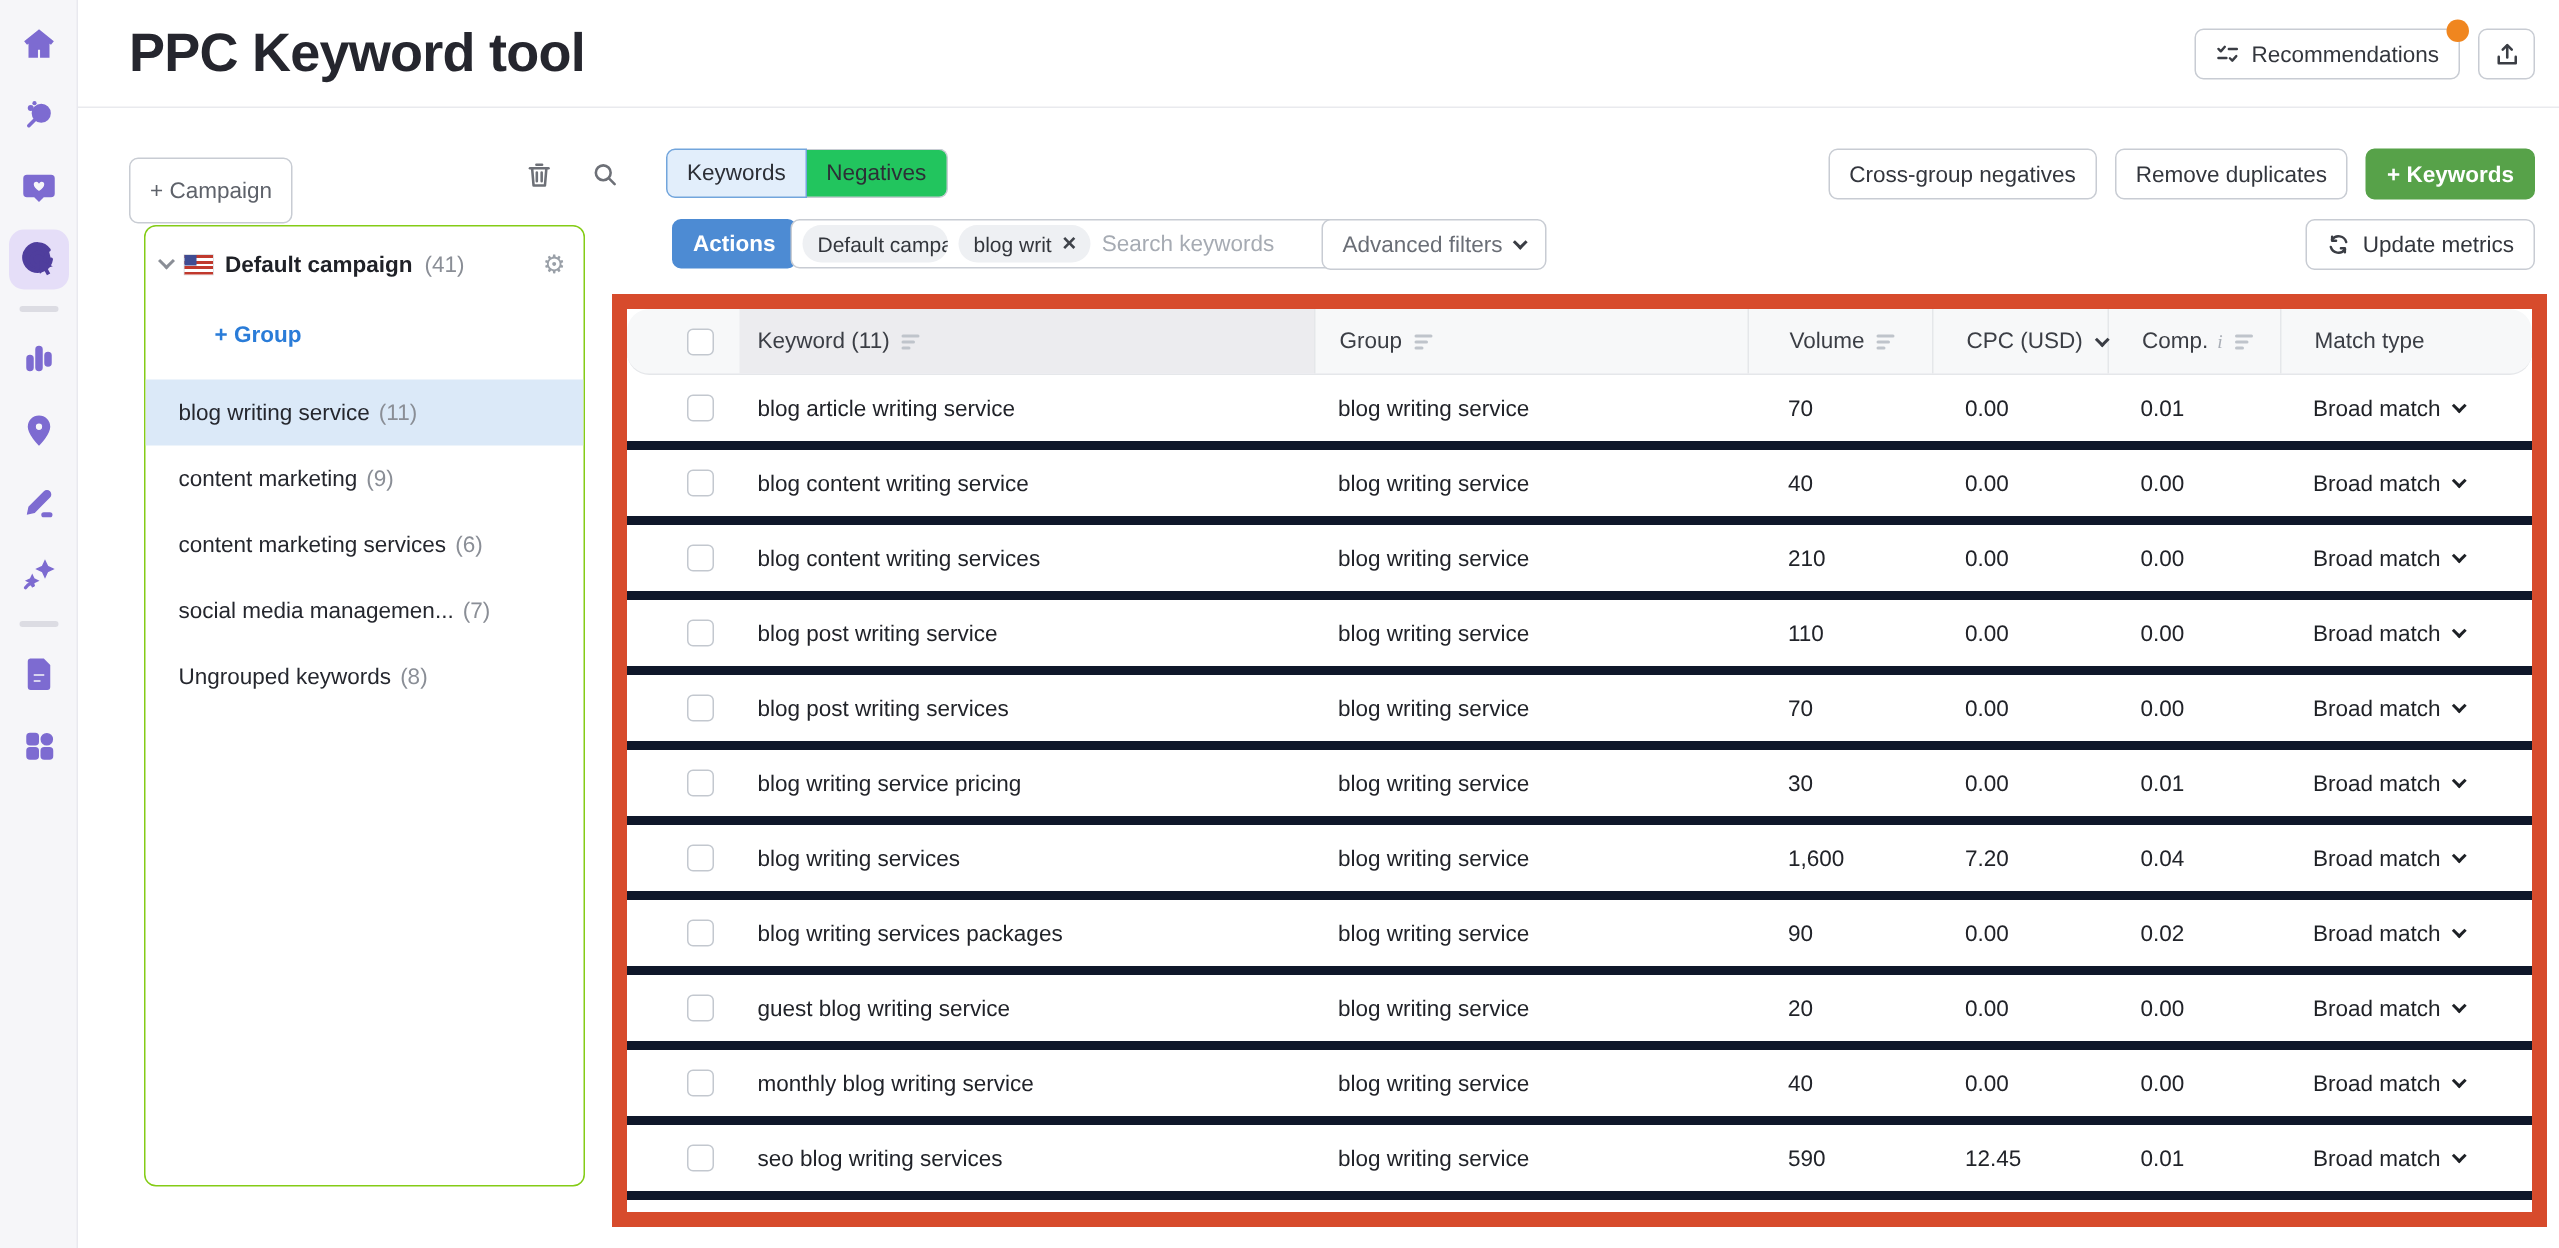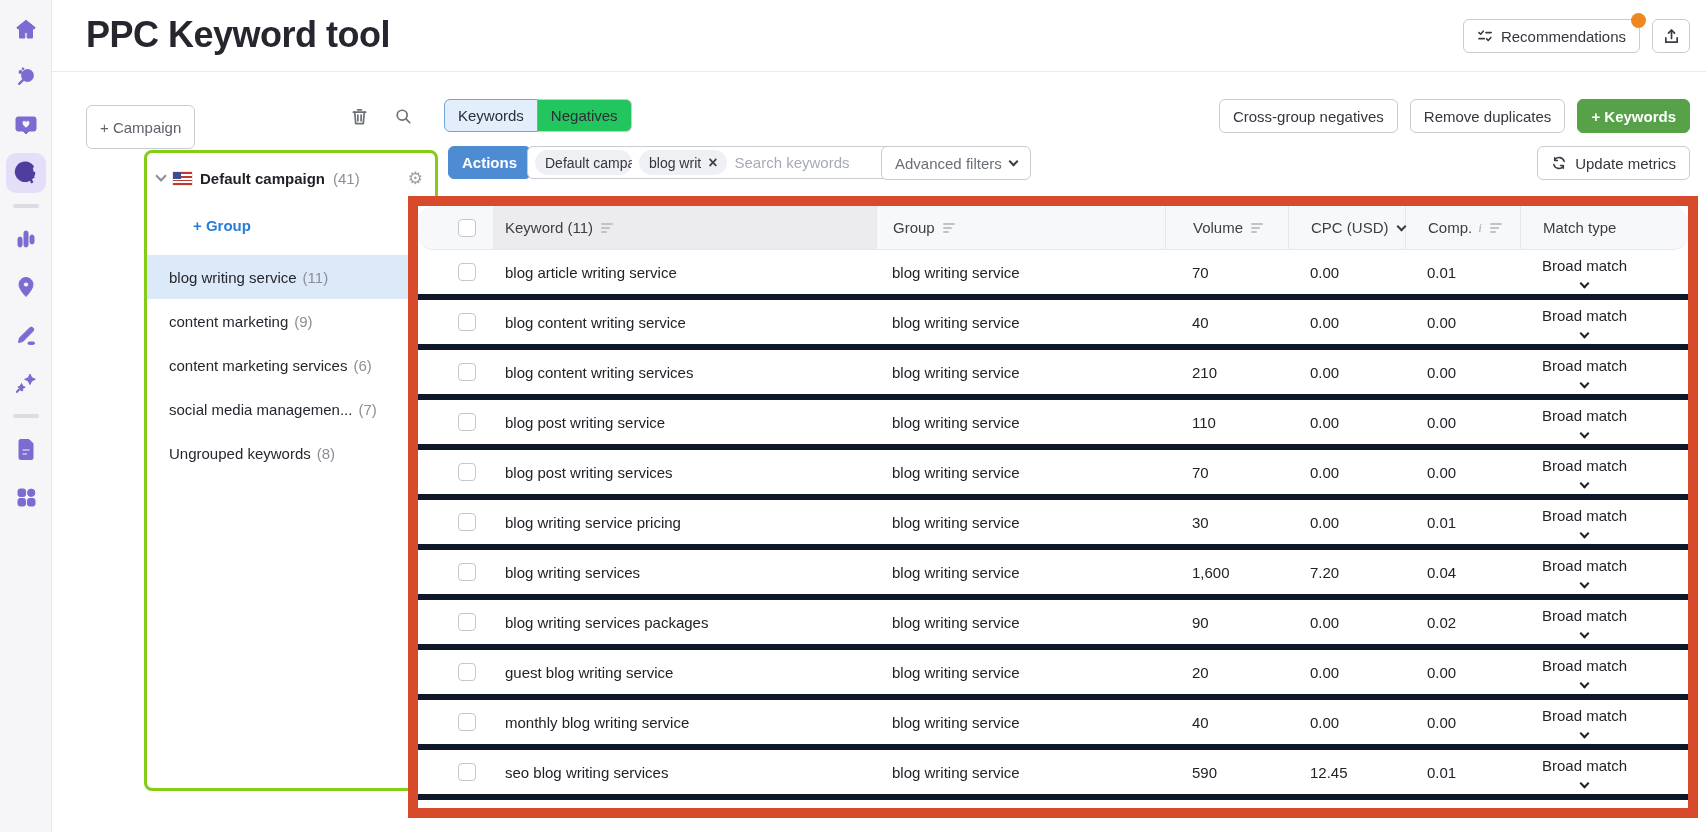--- a/index.html
+++ b/index.html
@@ -34,21 +34,21 @@
   .dot{position:absolute;top:-7px;right:-7px;width:15px;height:15px;border-radius:50%;}
   .btn-icon-only{width:38px;padding:0;justify-content:center;}
   
   .btn-campaign{position:absolute;left:86px;top:105px;height:44px;color:#5e626a;align-items:center;}
   .tool-ic{position:absolute;top:105px;width:22px;height:22px;display:flex;
     align-items:center;justify-content:center;cursor:pointer;}
   .tool-ic svg{width:19px;height:19px;stroke:#6d7077;fill:none;stroke-width:1.8;
     stroke-linecap:round;stroke-linejoin:round;}
   .trash-ic{left:348px;} .panel-search-ic{left:392px;}
   .tree{position:absolute;left:96px;top:150px;width:294px;height:641px;
-    border:3px solid #84cc16;border-radius:8px;background:#fff;overflow:hidden;margin-left:48px;}
+    border:1px solid #84cc16;border-radius:8px;background:#fff;overflow:hidden;}
   .tree-head{height:50px;display:flex;align-items:center;padding:0 12px 0 10px;gap:8px;}
   .chev{display:inline-block;width:8px;height:8px;border-right:2px solid #8a8e96;
     border-bottom:2px solid #8a8e96;transform:rotate(45deg);margin-top:-4px;}
   .flag{width:19px;height:13px;position:relative;flex:0 0 auto;
     background:repeating-linear-gradient(180deg,#c0392d 0 1.9px,#fff 1.9px 3.8px);
     box-shadow:0 0 0 0.5px #d4d6da;}
   .flag:before{content:"";position:absolute;left:0;top:0;width:8px;height:7px;background:#3f4c93;}
   .tree-head b{font-size:15px;color:#1f2127;font-weight:700;}
   .cnt{color:#8a8e96;}
   .gear{margin-left:auto;color:#9aa0a8;font-size:17px;line-height:1;cursor:pointer;}
@@ -100,21 +100,21 @@
   .sort i:nth-child(1){width:12px;}.sort i:nth-child(2){width:9px;}.sort i:nth-child(3){width:6px;}
   .info{font-family:"Liberation Serif",serif;font-style:italic;font-size:13px;
     color:#a9aeb6;margin-left:6px;}
   .hdr-chev{display:inline-block;width:7px;height:7px;border-right:2px solid #3a3d44;
     border-bottom:2px solid #3a3d44;transform:rotate(45deg);margin:-3px 0 0 9px;}
   .trow{display:flex;height:50px;align-items:center;border-bottom:6px solid #0f172a;
     color:#212329;}
   .trow .cell{display:flex;align-items:center;height:100%;}
   .checkbox{width:18px;height:18px;border:1.5px solid #c3c8cf;border-radius:4px;
     background:#fff;display:inline-block;cursor:pointer;}
-  .match-btn{display:inline-flex;align-items:center;gap:9px;cursor:pointer;color:#1e2126;flex-direction:column;}
+  .match-btn{display:inline-flex;align-items:center;gap:9px;cursor:pointer;color:#1e2126;}
   .match-btn .chev{border-color:#1e2126;width:7px;height:7px;margin-top:-3px;}
 </style>
 </head>
 <body>
 
 <nav class="rail">
   <div class="rail-item">
     <svg viewBox="0 0 24 24" stroke="none">
         <path d="M12 3.2 2.8 10.6l1.3 1.6 1.4-1.1V21h5.3v-5.4h2.4V21h5.3V11.1l1.4 1.1 1.3-1.6z"></path>
       </svg>

